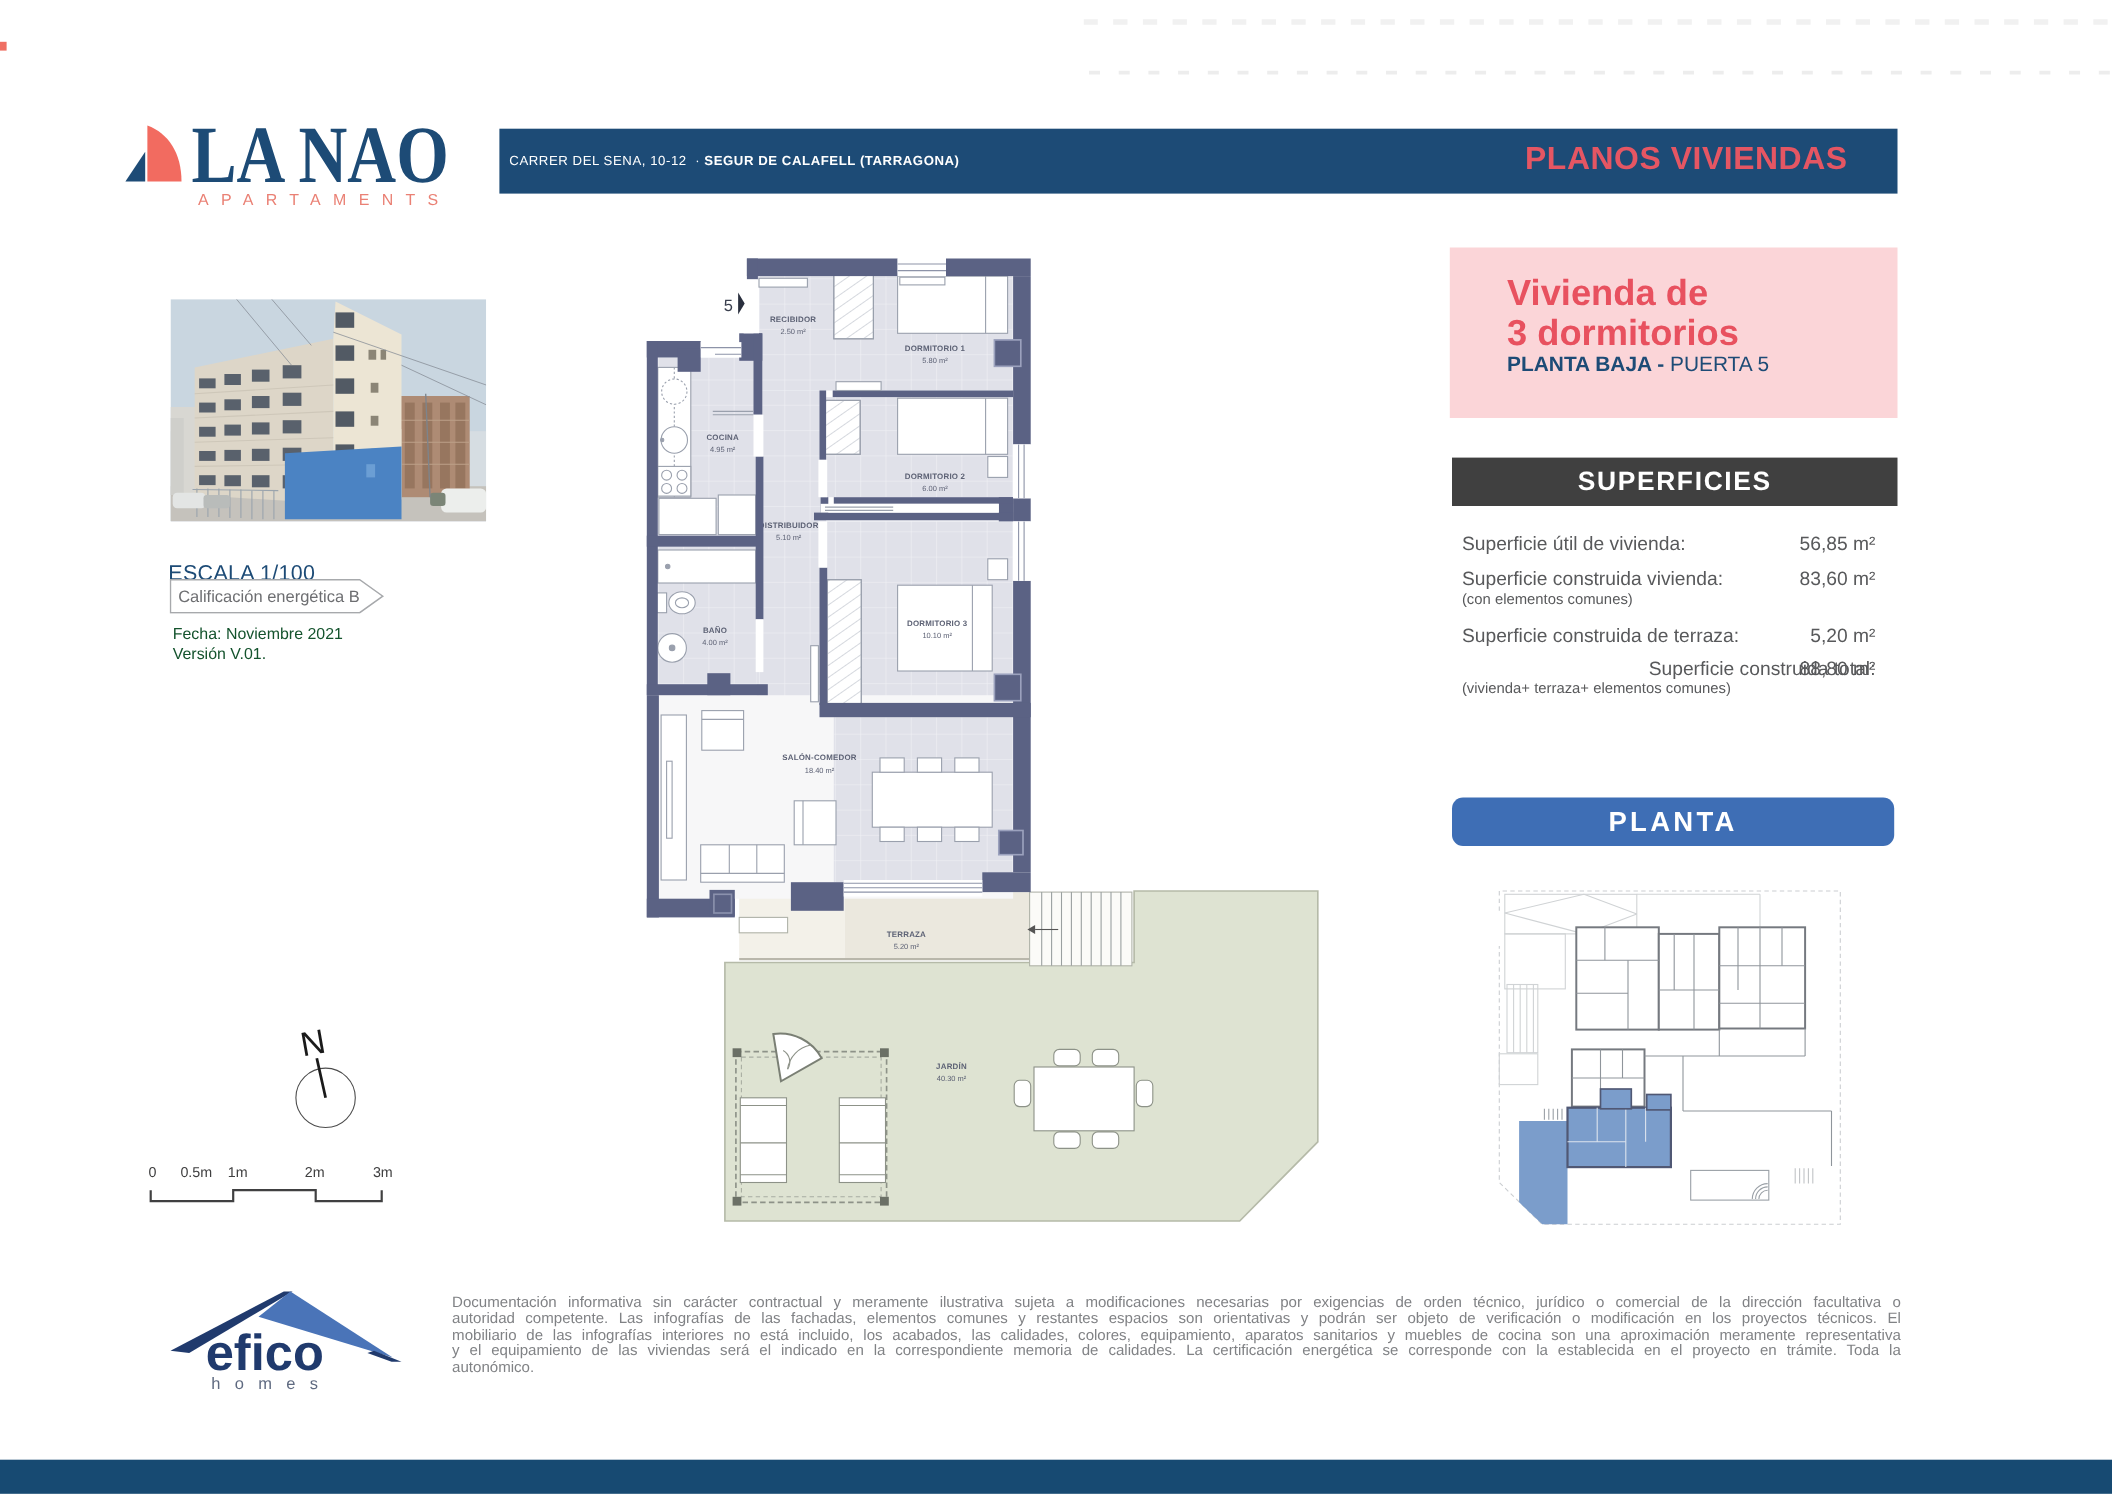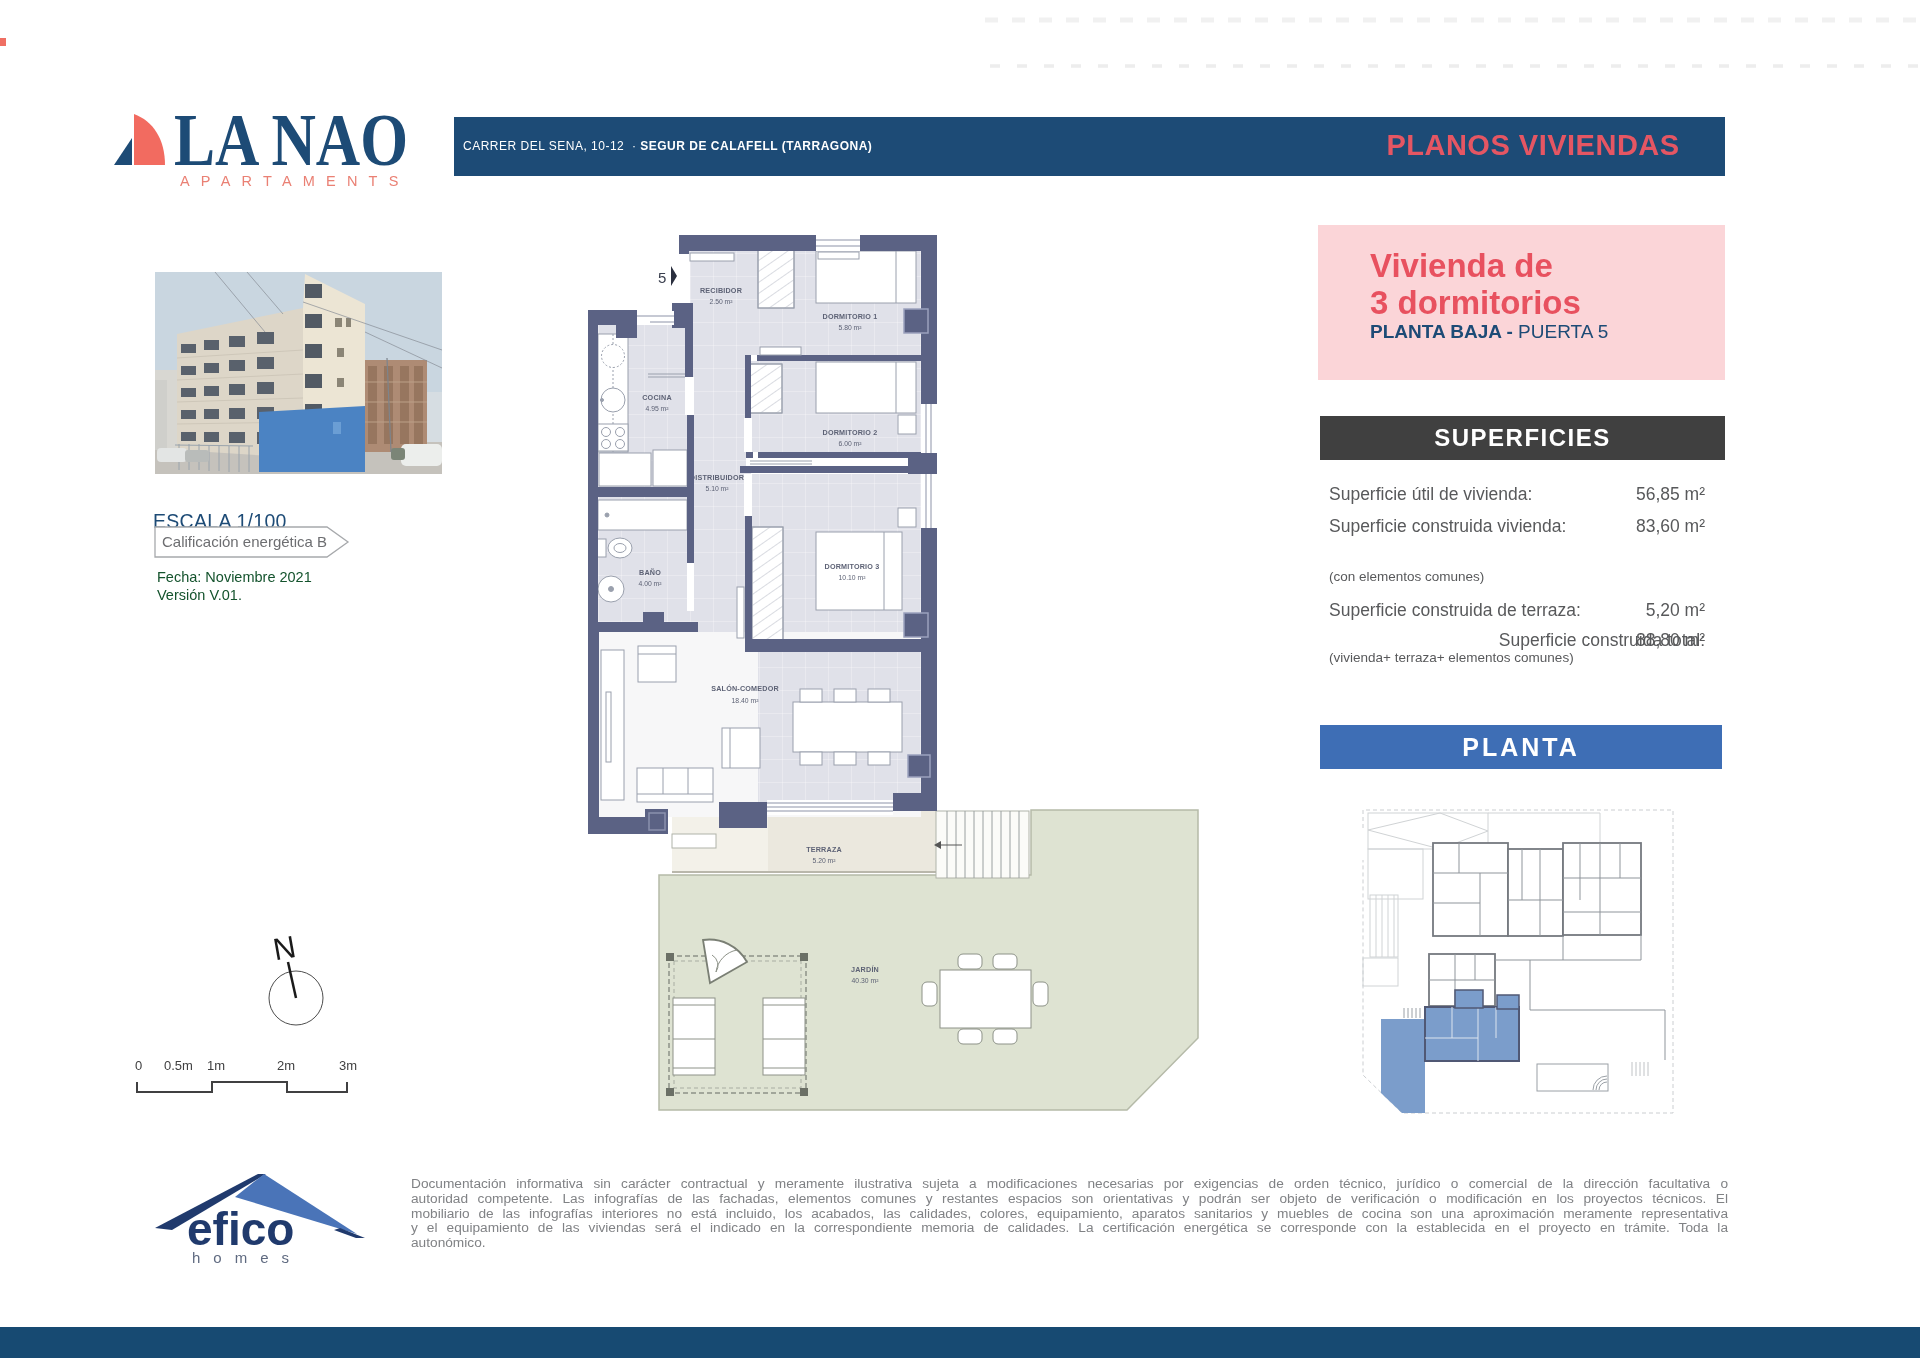--- a/index.html
+++ b/index.html
@@ -564,27 +564,27 @@
     <text x="658" y="283" font-size="15" fill="#3a3f4e">5</text>
     <polygon points="671,266 677,276 671,286" fill="#2a2f3e"></polygon>
   </g>
 </svg>
 
 <div class="abs" style="left:1320px;top:416px;width:405px;height:44px;background:#404040;color:#ffffff;font-size:24px;font-weight:bold;letter-spacing:1.5px;text-align:center;line-height:44px;">SUPERFICIES</div>
 
 <div class="abs" style="left:1329px;top:484px;width:376px;color:#58595b;font-size:17.5px;">
   <div style="position:relative;height:32px;">Superficie útil de vivienda:<span style="position:absolute;right:0;">56,85 m²</span></div>
   <div style="position:relative;height:21px;">Superficie construida vivienda:<span style="position:absolute;right:0;">83,60 m²</span></div>
-  <div style="font-size:13.5px;height:31px;margin-top:32px;">(con elementos comunes)</div>
+  <div style="font-size:13.5px;height:31px;">(con elementos comunes)</div>
   <div style="position:relative;height:30px;">Superficie construida de terraza:<span style="position:absolute;right:0;">5,20 m²</span></div>
   <div style="position:relative;height:20px;text-align:right;">Superficie construida total:<span style="position:absolute;right:0;">88,80 m²</span></div>
   <div style="font-size:13.5px;">(vivienda+ terraza+ elementos comunes)</div>
 </div>
 
-<div class="abs" style="left:1320px;top:725px;width:402px;height:44px;background:#3e6eb5;color:#ffffff;font-size:25px;font-weight:bold;letter-spacing:3px;text-align:center;line-height:44px;">PLANTA</div>
+<div class="abs" style="left:1320px;top:725px;width:402px;height:44px;background:#3e6eb5;color:#ffffff;font-size:25px;font-weight:bold;letter-spacing:3px;text-align:center;line-height:44px;border-radius:10px;">PLANTA</div>
 
 <svg class="abs" style="left:1355px;top:800px;" width="330" height="320" viewBox="1355 800 330 320">
 
   <path d="M1363,828 L1363,810 L1673,810 L1673,1113 L1402,1113 L1363,1075 L1363,860" fill="none" stroke="#cbced1" stroke-width="1" stroke-dasharray="4 3"></path>
 
   <g stroke="#d0d3d5" stroke-width="1" fill="none">
     <rect x="1368" y="813" width="120" height="36"></rect>
     <line x1="1368" y1="830" x2="1440" y2="813"></line>
     <line x1="1368" y1="830" x2="1440" y2="849"></line>
     <line x1="1440" y1="813" x2="1488" y2="831"></line>

